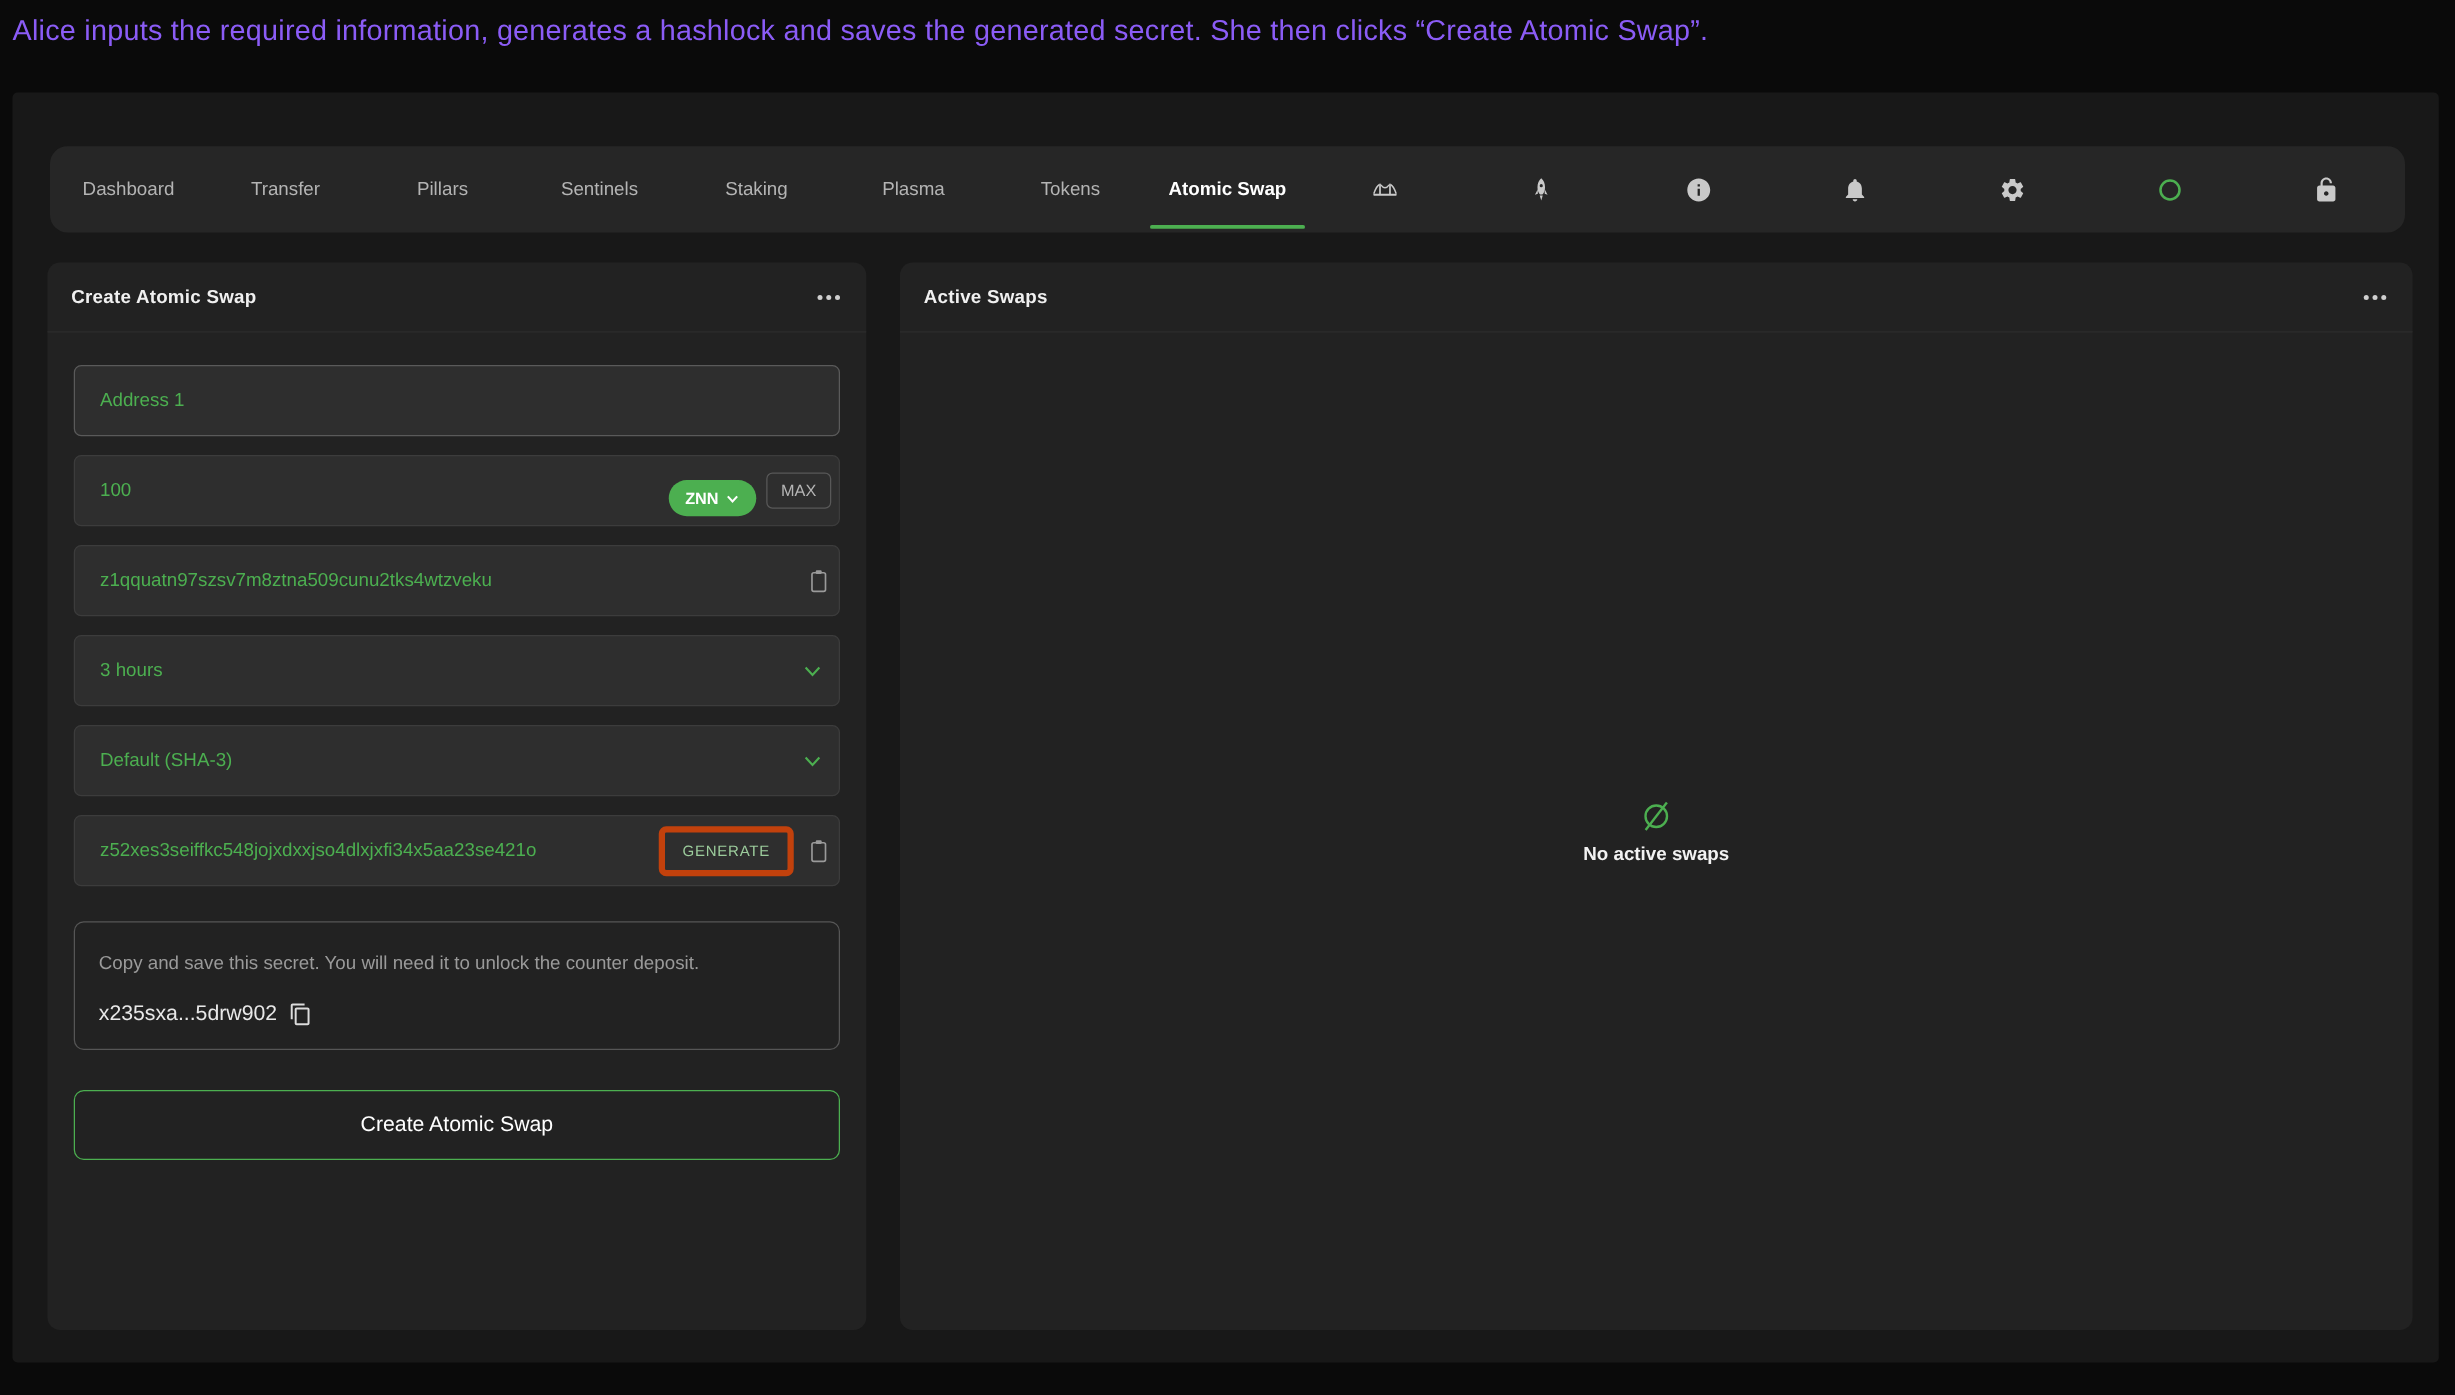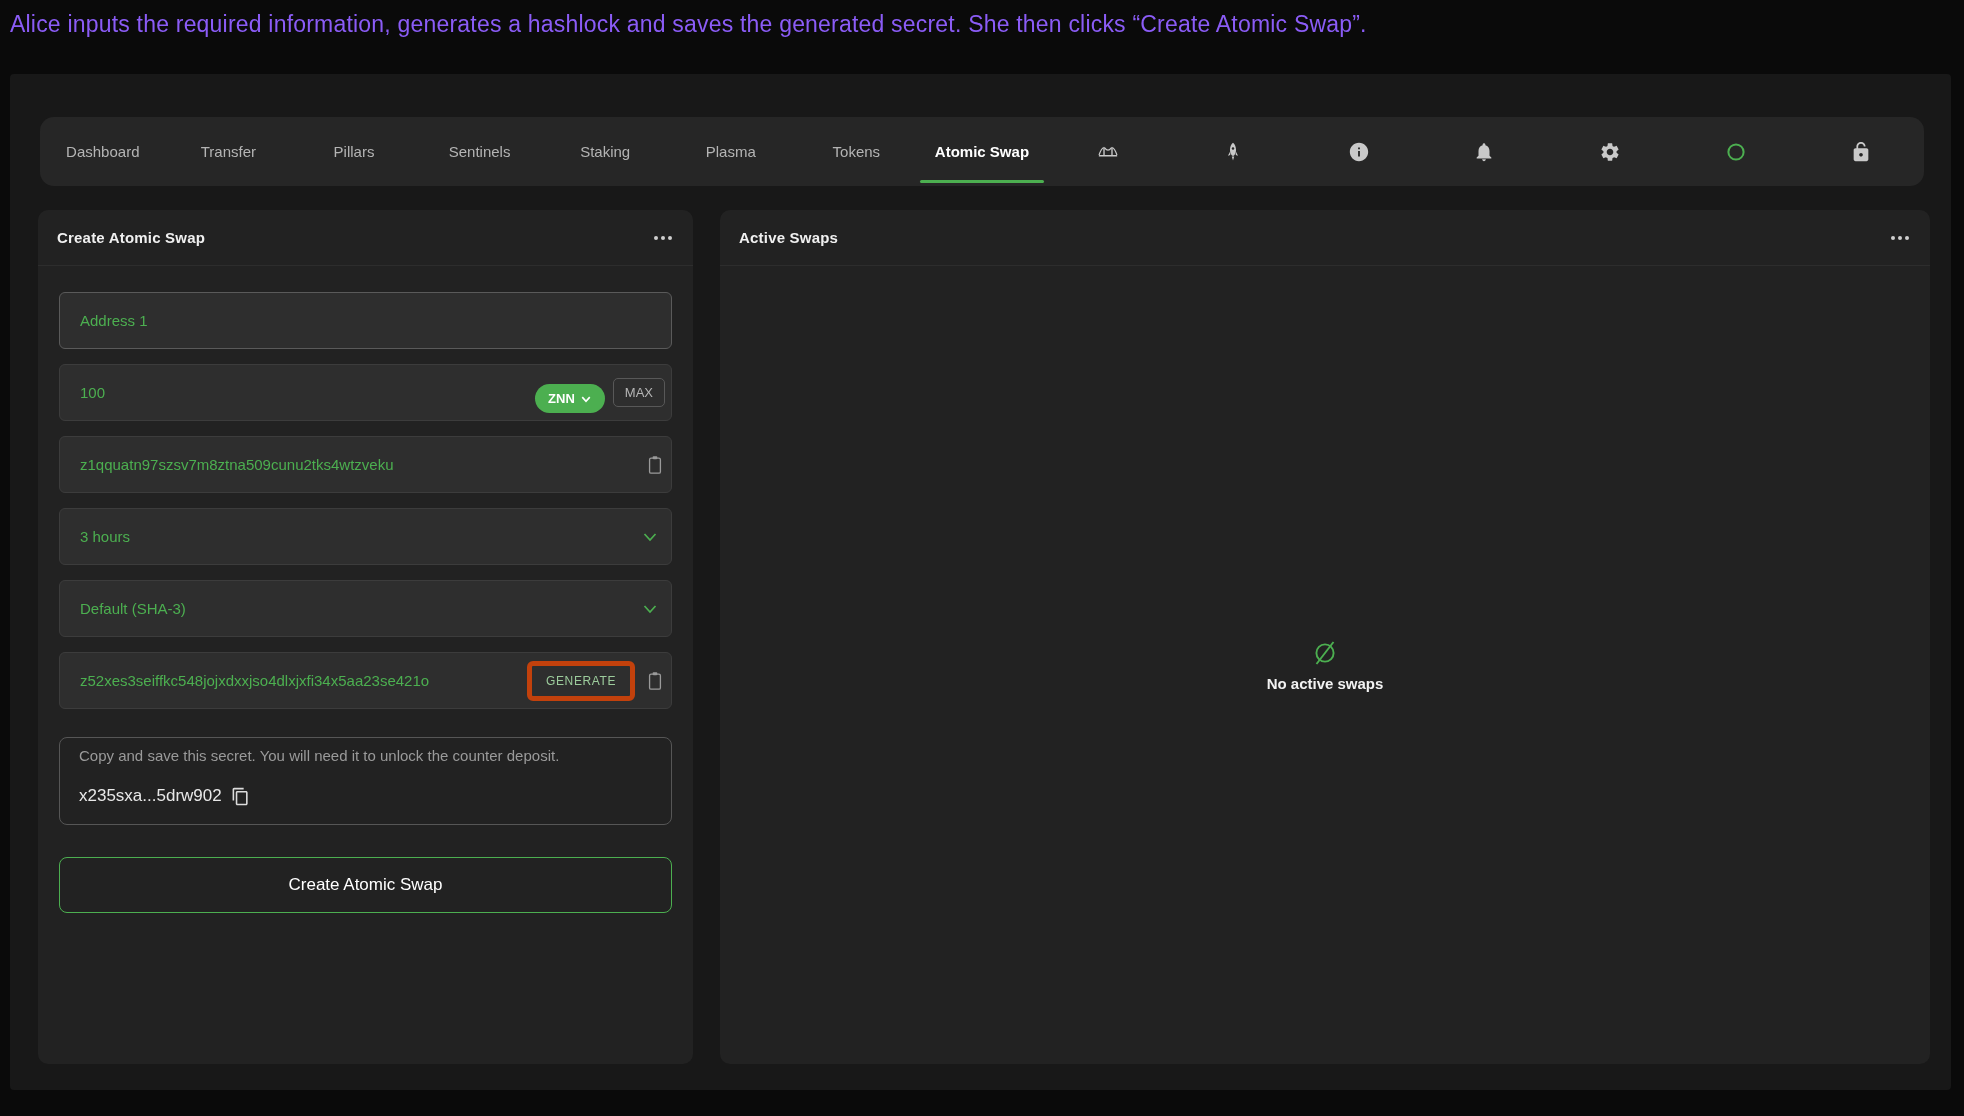--- a/index.html
+++ b/index.html
@@ -37,21 +37,21 @@
   .chevron-green { width:18px; height:18px; flex:none; margin-right:6px; }
 
   .token-pill { display:flex; align-items:center; gap:5px; background:#4caf50; color:#ffffff; font-size:13px; font-weight:bold; border-radius:15px; padding:7px 13px; cursor:pointer; flex:none;margin-top:12px; }
   .token-pill svg { width:12px; height:12px; }
   .max-btn { margin-left:8px; border:1px solid #585858; border-radius:5px; color:#b5b5b5; font-size:13px; padding:6px 11px; cursor:pointer; flex:none; background:transparent; }
 
   .clip-icon { width:20px; height:22px; flex:none; margin-left:10px; cursor:pointer; }
   .generate-btn { flex:none; border:5px solid #c2410c; border-radius:6px; background:transparent; color:#9ccc9c; font-size:12px; letter-spacing:.6px; padding:8px 14px; cursor:pointer; }
 
   
-  .secret-box { margin-top:28px; border:1px solid #565656; border-radius:8px; padding:9px 19px 18px; }
+  .secret-box { margin-top:28px; border:1px solid #565656; border-radius:8px; padding:24px 19px 18px; }
   .secret-msg { font-size:15px; color:#9a9a9a; }
   .secret-row { margin-top:22px; display:flex; align-items:center; gap:9px; }
   .secret-value { font-size:17px; color:#e8e8e8; }
   .copy-icon { width:19px; height:19px; cursor:pointer; }
 
   
   .submit-btn { margin-top:32px; width:100%; height:56px; background:transparent; border:1px solid #4caf50; border-radius:8px; color:#ffffff; font-size:17px; font-family:inherit; cursor:pointer; }
 
   
   .empty-body { height:798px; display:flex; flex-direction:column; align-items:center; justify-content:center; gap:5px; }

